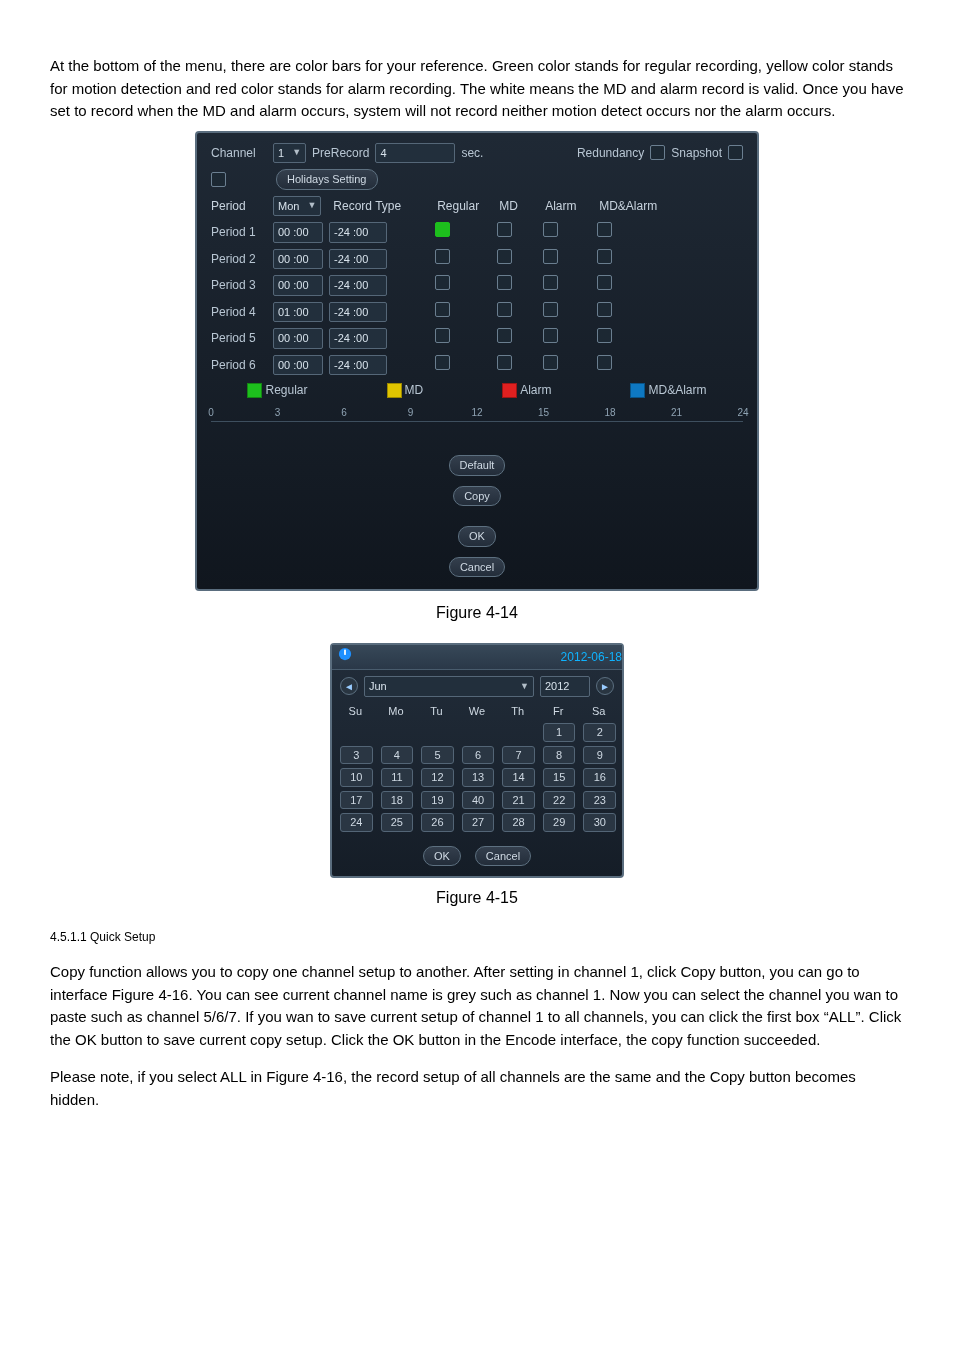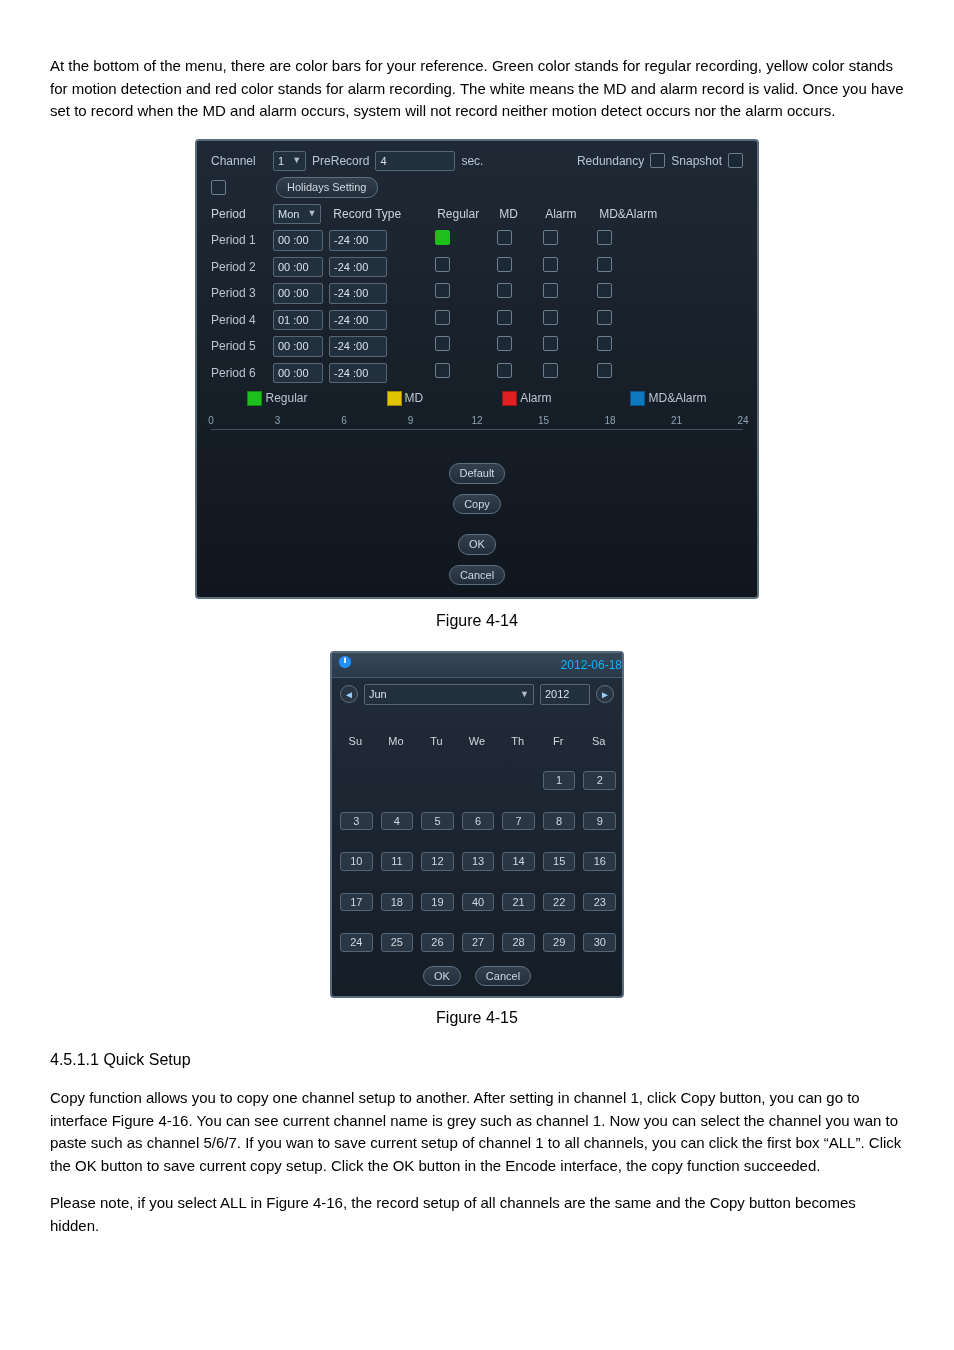--- a/index.html
+++ b/index.html
@@ -5,21 +5,21 @@
   body {
     margin: 0;
     padding: 40px 50px;
     font-family: Arial, sans-serif;
     font-size: 15px;
     color: #000;
     line-height: 1.5;
     width: 854px;
     background: #fff;
   }
-  .intro-text { margin-bottom: 16px; }
+  .intro-text { margin-bottom: 8px; }
   .schedule-window {
     width: 560px;
     margin: 0 auto 10px auto;
     background: linear-gradient(#1f2935, #10161e);
     border: 2px solid #5a6d7e;
     border-radius: 4px;
     color: #b8c6d3;
     font-size: 12px;
   }
   .titlebar {
@@ -144,39 +144,39 @@
     border-radius:50%;
     background:#293541;
     border:1px solid #5b6f80;
     color:#9cf;
     display:inline-flex;
     align-items:center;
     justify-content:center;
     font-size:10px;
   }
   .cal-grid { padding: 0 8px 6px 8px; }
-  .cal-row { display:flex; gap:10px; margin-bottom:4px;margin-top:22px; }
+  .cal-row { display:flex; gap:10px; margin-bottom:4px; }
   .cal-cell {
     flex:1;
     text-align:center;
     color:#cfd9e3;
     font-size:11px;
   }
   .cal-head { color:#cfd9e3; font-size:11px; }
   .daybtn {
     background:#2a3643;
     border:1px solid #536576;
     border-radius:3px;
     padding:0;
     font-size:11px;
     width:100%;
     display:inline-block;
   }
   .cal-bottom { display:flex; justify-content:center; gap:14px; padding:4px 0 10px 0; }
-  h3.section { font-size:16px; margin:18px 0 4px 0; font-weight:normal; }
+  h3.section { font-size:12px; margin:18px 0 4px 0; font-weight:normal; }
   .body-text { font-size:15px; line-height:1.5; }
 </style>
 </head>
 <body>
 
 <p class="intro-text">At the bottom of the menu, there are color bars for your reference. Green color stands for regular recording, yellow color stands for motion detection and red color stands for alarm recording. The white means the MD and alarm record is valid. Once you have set to record when the MD and alarm occurs, system will not record neither motion detect occurs nor the alarm occurs.</p>
 
 <div class="schedule-window">
   <div class="schedule-body">
     <div class="row">

